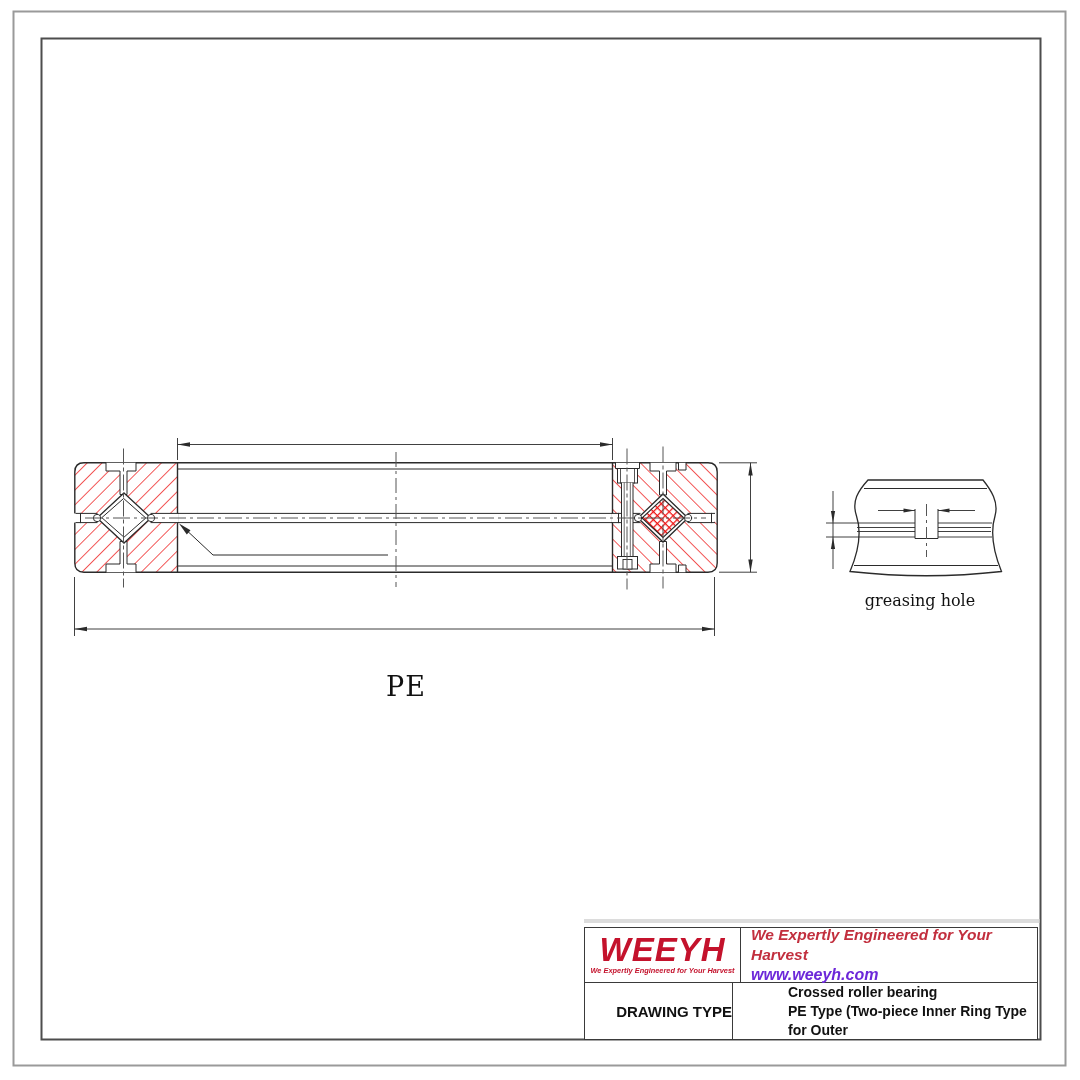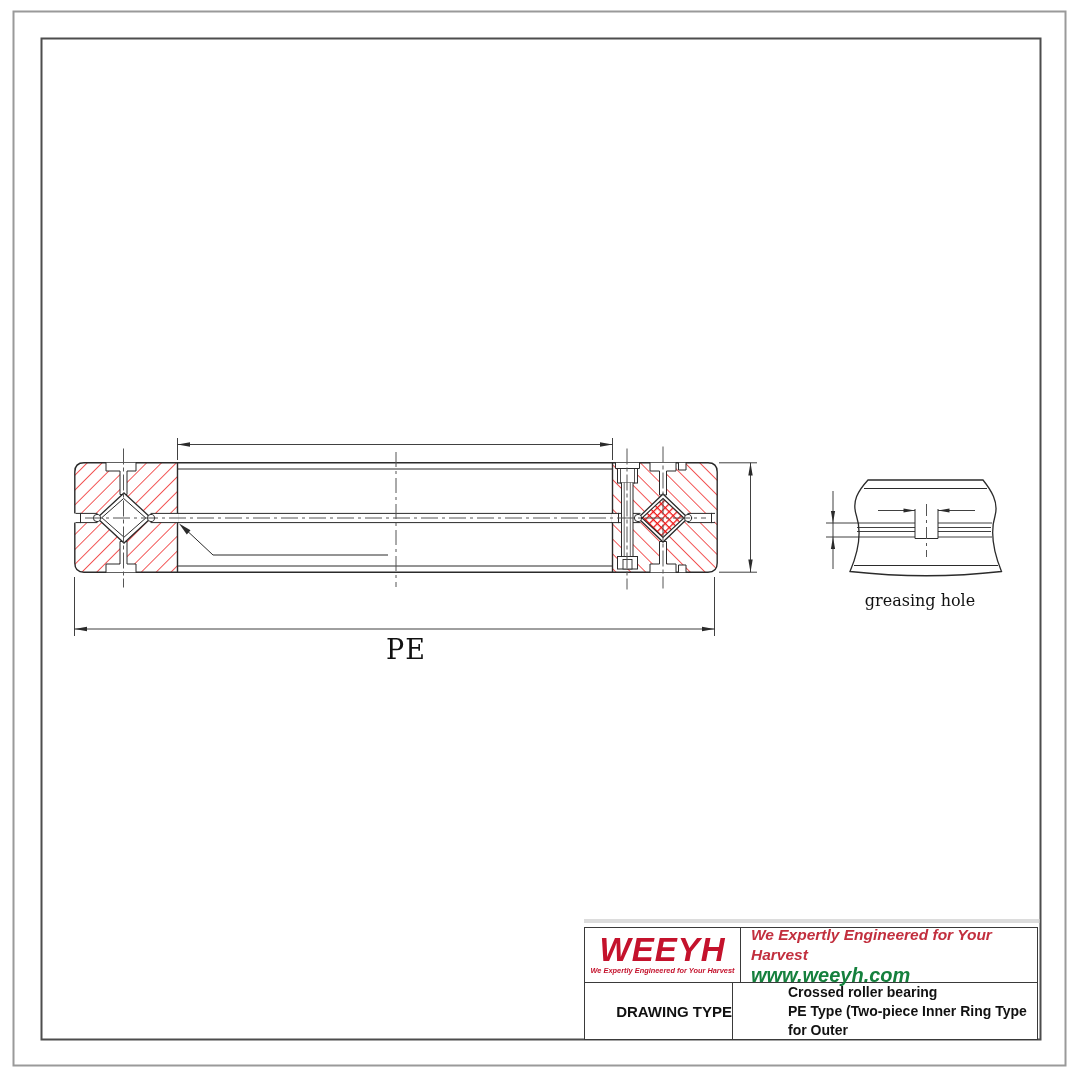--- a/index.html
+++ b/index.html
@@ -1,39 +1,39 @@
 <!DOCTYPE html>
 <html><head>
 <meta charset="utf-8">
 <style>
   html,body{margin:0;padding:0;background:#fff;}
   #sheet{position:relative;width:1080px;height:1080px;background:#ffffff;overflow:hidden;
          font-family:"Liberation Sans",sans-serif;}
   #linework{position:absolute;left:0;top:0;}
   .label-serif{position:absolute;font-family:"DejaVu Serif","Liberation Serif",serif;
                color:#111;text-align:center;white-space:nowrap;}
-  #pe-label{left:356px;top:634px;width:100px;font-size:27px;letter-spacing:1px;}
+  #pe-label{left:356px;top:671px;width:100px;font-size:27px;letter-spacing:1px;}
   #grease-label{left:820px;top:591px;width:200px;font-size:16px;}
   
   #tb-shadow{position:absolute;left:584px;top:919px;width:456px;height:4px;background:#c9c9c9;opacity:.65;}
   #titleblock{position:absolute;left:584px;top:927px;width:454px;height:113px;
               border:1.6px solid #3a3a3a;box-sizing:border-box;background:#fff;}
   .tb-row{display:flex;box-sizing:border-box;}
   #tb-row-top{height:55px;border-bottom:1.6px solid #3a3a3a;}
   #tb-row-bot{height:56px;}
   .tb-cell{box-sizing:border-box;display:flex;flex-direction:column;justify-content:center;}
   #tb-logo-cell{width:156px;border-right:1.6px solid #3a3a3a;align-items:center;}
   #tb-slogan-cell{flex:1;padding-left:10px;}
   #tb-label-cell{width:148px;border-right:1.6px solid #3a3a3a;align-items:flex-end;}
   #tb-value-cell{flex:1;padding-left:10px;}
   #tb-logo{font-size:33px;line-height:30px;font-weight:bold;font-style:italic;
            letter-spacing:1px;color:#c4122c;}
   #tb-logo-tag{font-size:7.4px;font-weight:bold;font-style:italic;color:#c4122c;margin-top:1px;}
   #tb-slogan{font-size:15.5px;font-weight:bold;font-style:italic;color:#c22f3e;line-height:20px;}
-  #tb-web{font-size:20px;font-weight:bold;font-style:italic;color:#15803d;line-height:20px;}
+  #tb-web{font-size:16px;font-weight:bold;font-style:italic;color:#6d28d9;line-height:20px;}
   #tb-field-label{font-size:15px;font-weight:bold;color:#111;}
   .tb-value-line{font-size:14px;font-weight:bold;color:#111;line-height:19px;margin-left:45px;}
 </style>
 </head>
 <body>
 
 <div id="sheet">
 
 <svg id="linework" width="1080" height="1080" viewBox="0 0 1080 1080">
   <defs>

